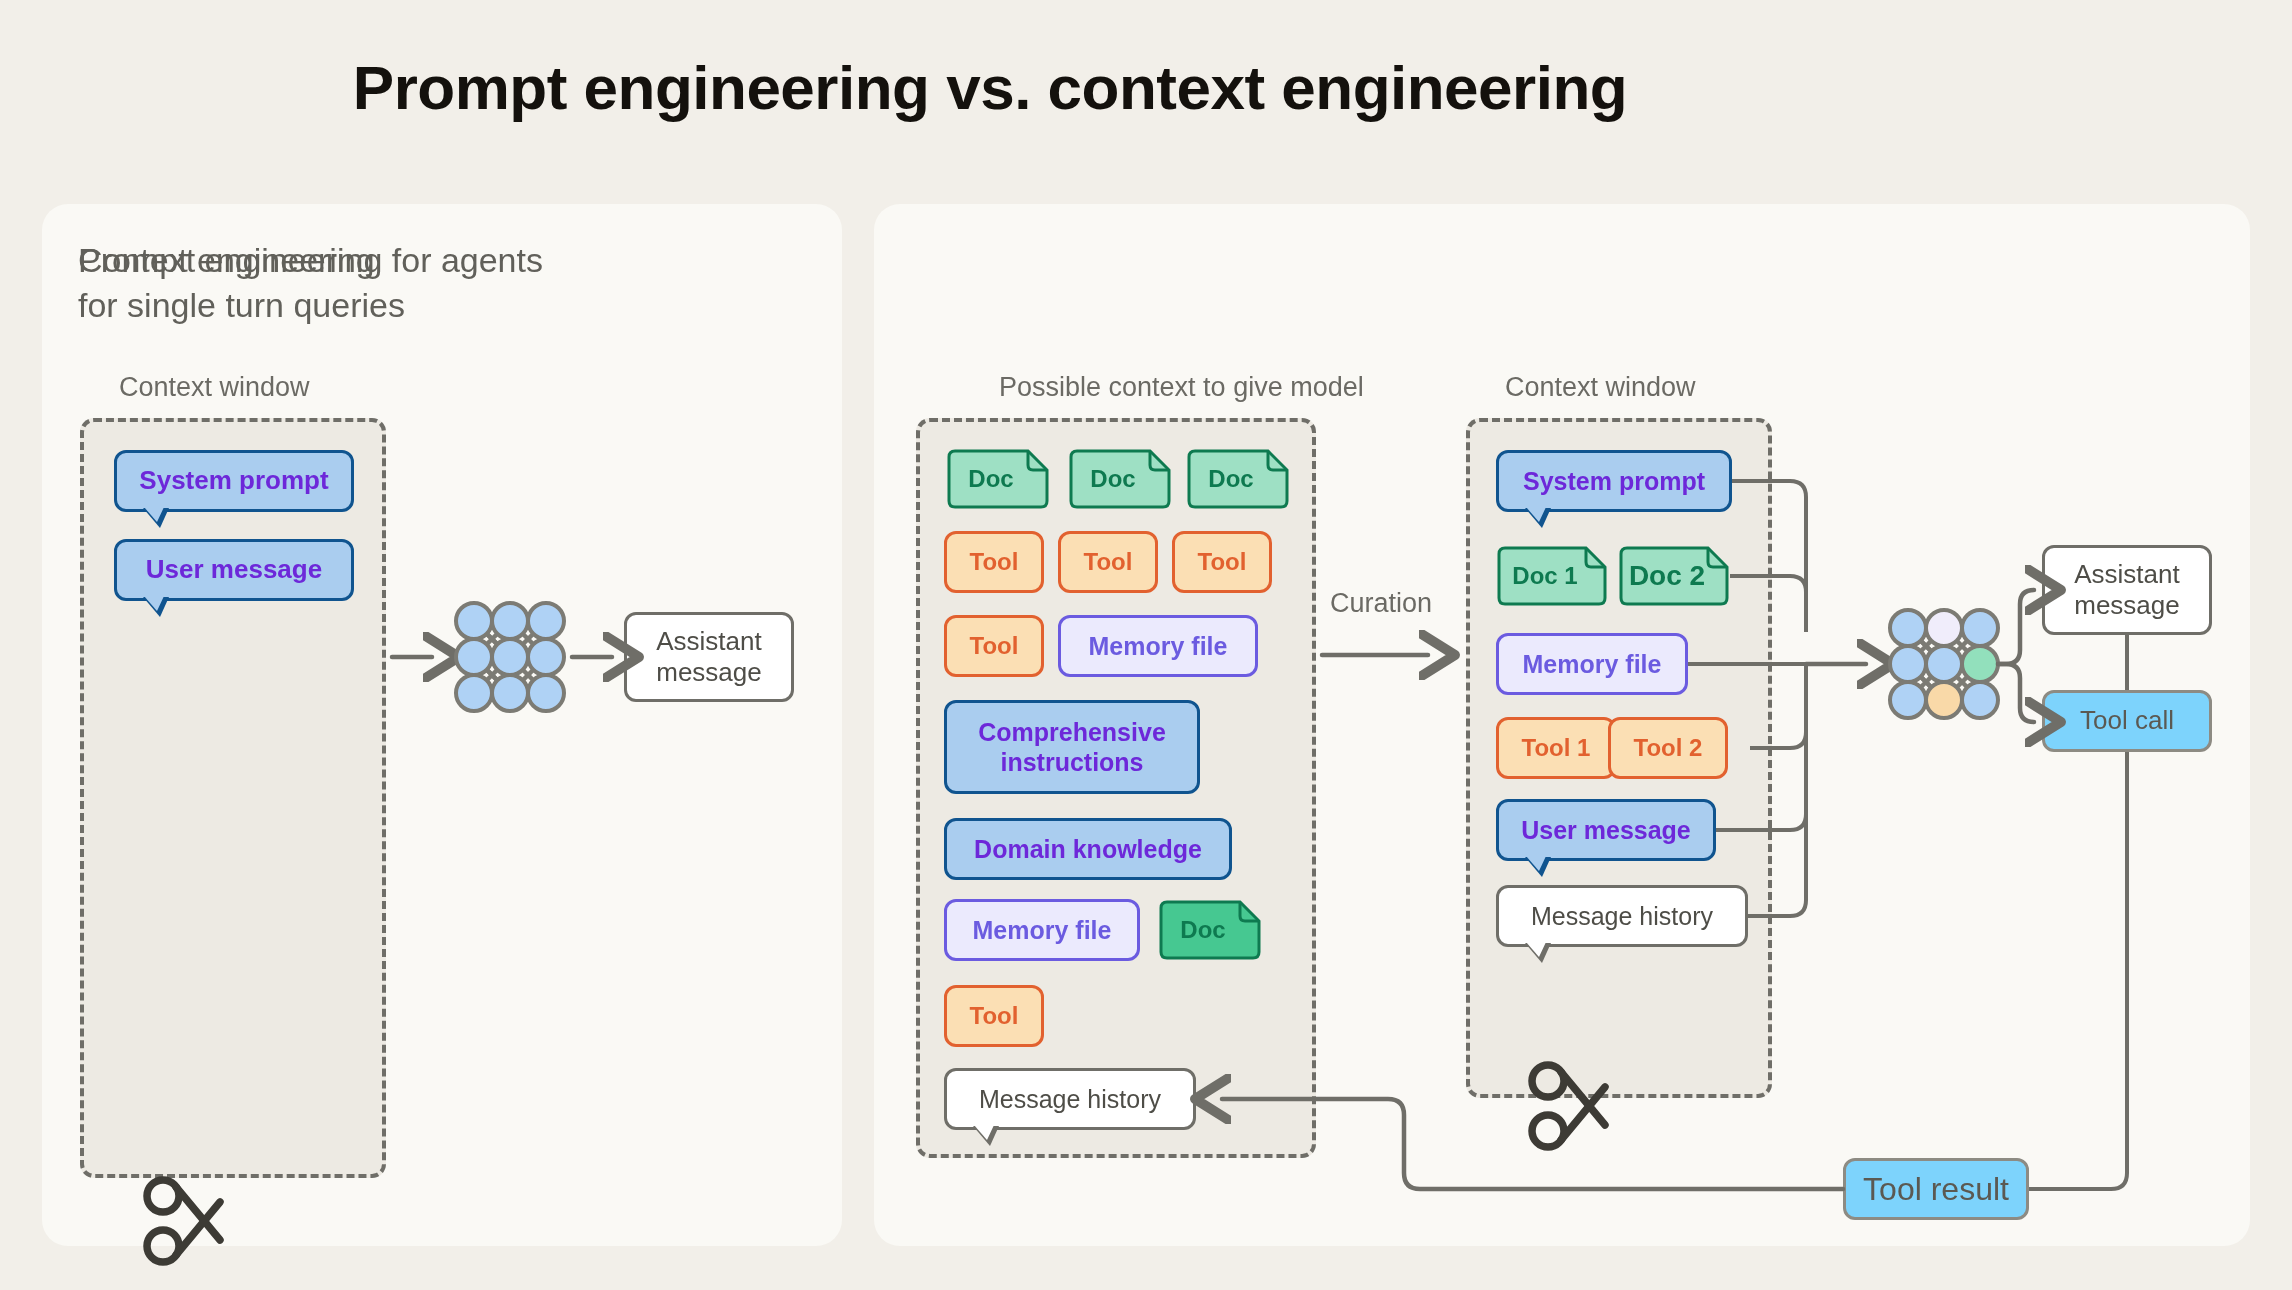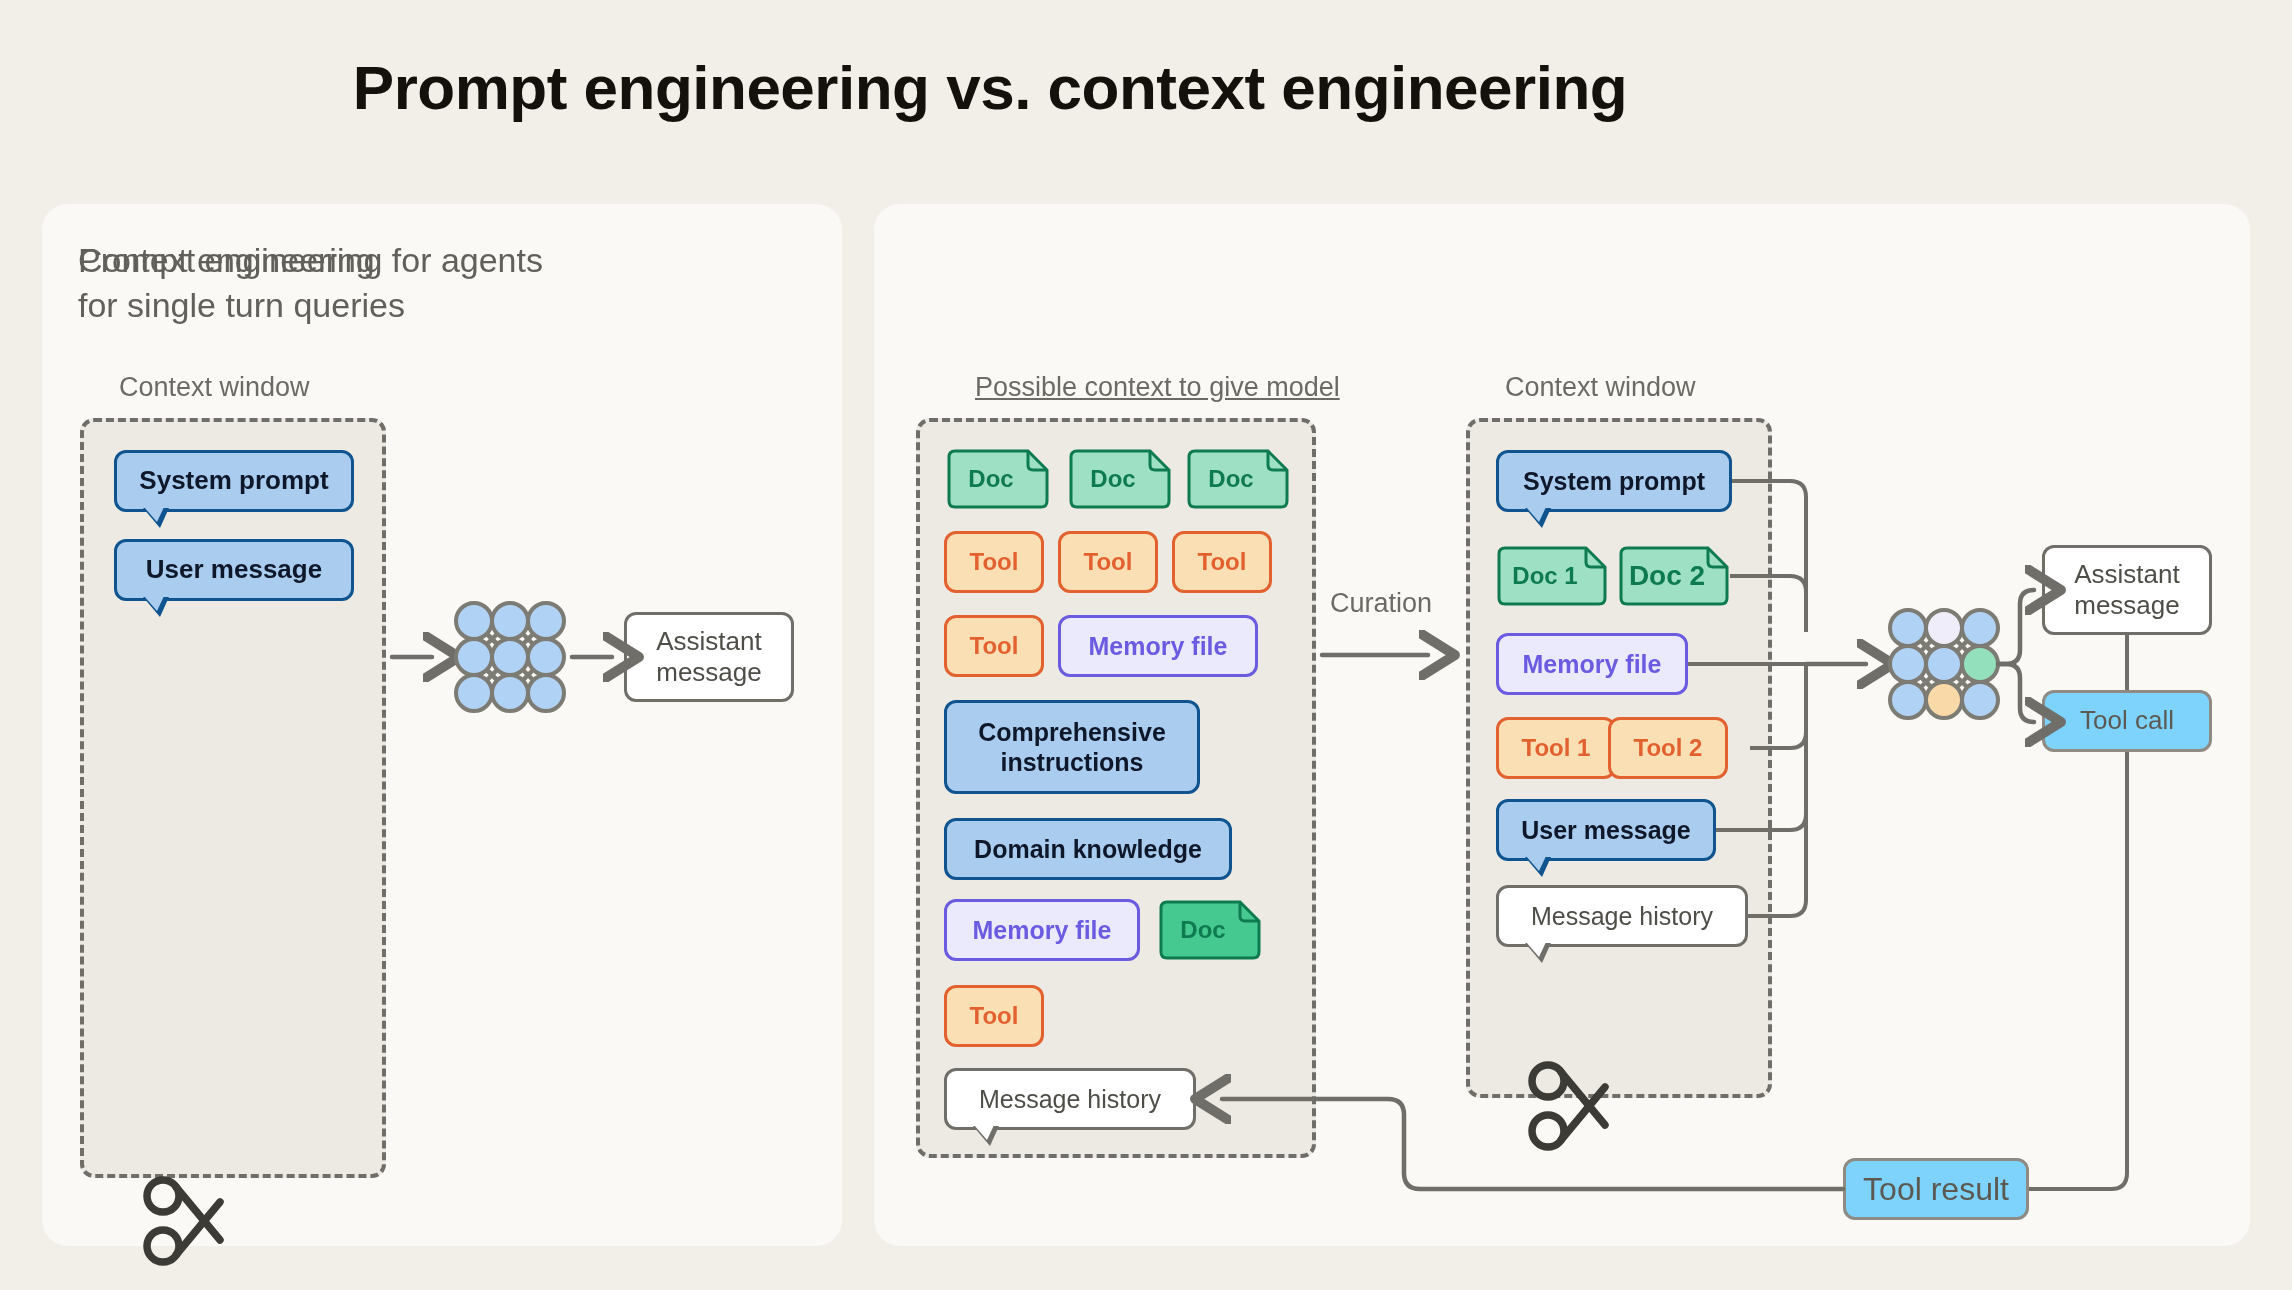--- a/index.html
+++ b/index.html
@@ -54,21 +54,21 @@
   .chip {
     position: absolute;
     display: flex; align-items: center; justify-content: center;
     border-radius: 12px;
     border: 3px solid;
     font-weight: 700;
     text-align: center;
     line-height: 1.2;
     white-space: pre-line;
   }
-  .chip.blue   { background:#AACDEF; border-color:#10548F; color:#0f172a; }
+  .chip.blue   { background:#AACDEF; border-color:#10548F; color:#6d28d9; }
   .chip.orange { background:#FBDFB4; border-color:#E2612F; color:#E2612F; }
   .chip.purple { background:#EBEAFD; border-color:#6B5BE0; color:#6B5BE0; }
   .chip.white  { background:#FFFFFF; border-color:#6F6E68; color:#4E4D47; font-weight:400; }
   .chip.tan    { background:#7dd3fc; border-color:#8D8B83; color:#5B5952; font-weight:400; }
 
   
   .chip.tail::after {
     content: ""; position: absolute;
     left: 26px; bottom: -19px;
     width: 0; height: 0;
@@ -134,21 +134,21 @@
   <div class="ctx-window" id="ctx-left"></div>
 
   <div class="chip blue tail" style="left:114px; top:450px; width:240px; height:62px; font-size:26px;">System prompt</div>
   <div class="chip blue tail" style="left:114px; top:539px; width:240px; height:62px; font-size:26px;">User message</div>
 
   <div class="chip white" style="left:624px; top:612px; width:170px; height:90px; font-size:26px;">Assistant
 message</div>
 
   <div class="panel" id="panel-right"></div>
   <div class="panel-title">Context engineering for agents</div>
-  <div class="col-label" style="left:936px; top:372px;text-decoration:underline;">Possible context to give model</div>
+  <div class="col-label" style="left:960px; top:372px;">Possible context to give model</div>
   <div class="col-label" style="left:1466px; top:372px;">Context window</div>
 
   <div class="ctx-window" id="ctx-possible"></div>
   <div class="ctx-window" id="ctx-right"></div>
 
   <div class="doc" style="left:946px; top:448px; width:104px; height:62px;">
     <svg width="104" height="62" viewBox="0 0 104 62">
         <path d="M9 3 H82 L101 22 V53 Q101 59 95 59 H9 Q3 59 3 53 V9 Q3 3 9 3 Z" fill="#9EE0C4" stroke="#0E7A50" stroke-width="3"></path>
         <path d="M82 3 V17 Q82 22 87 22 H101" fill="none" stroke="#0E7A50" stroke-width="3"></path>
       </svg>

